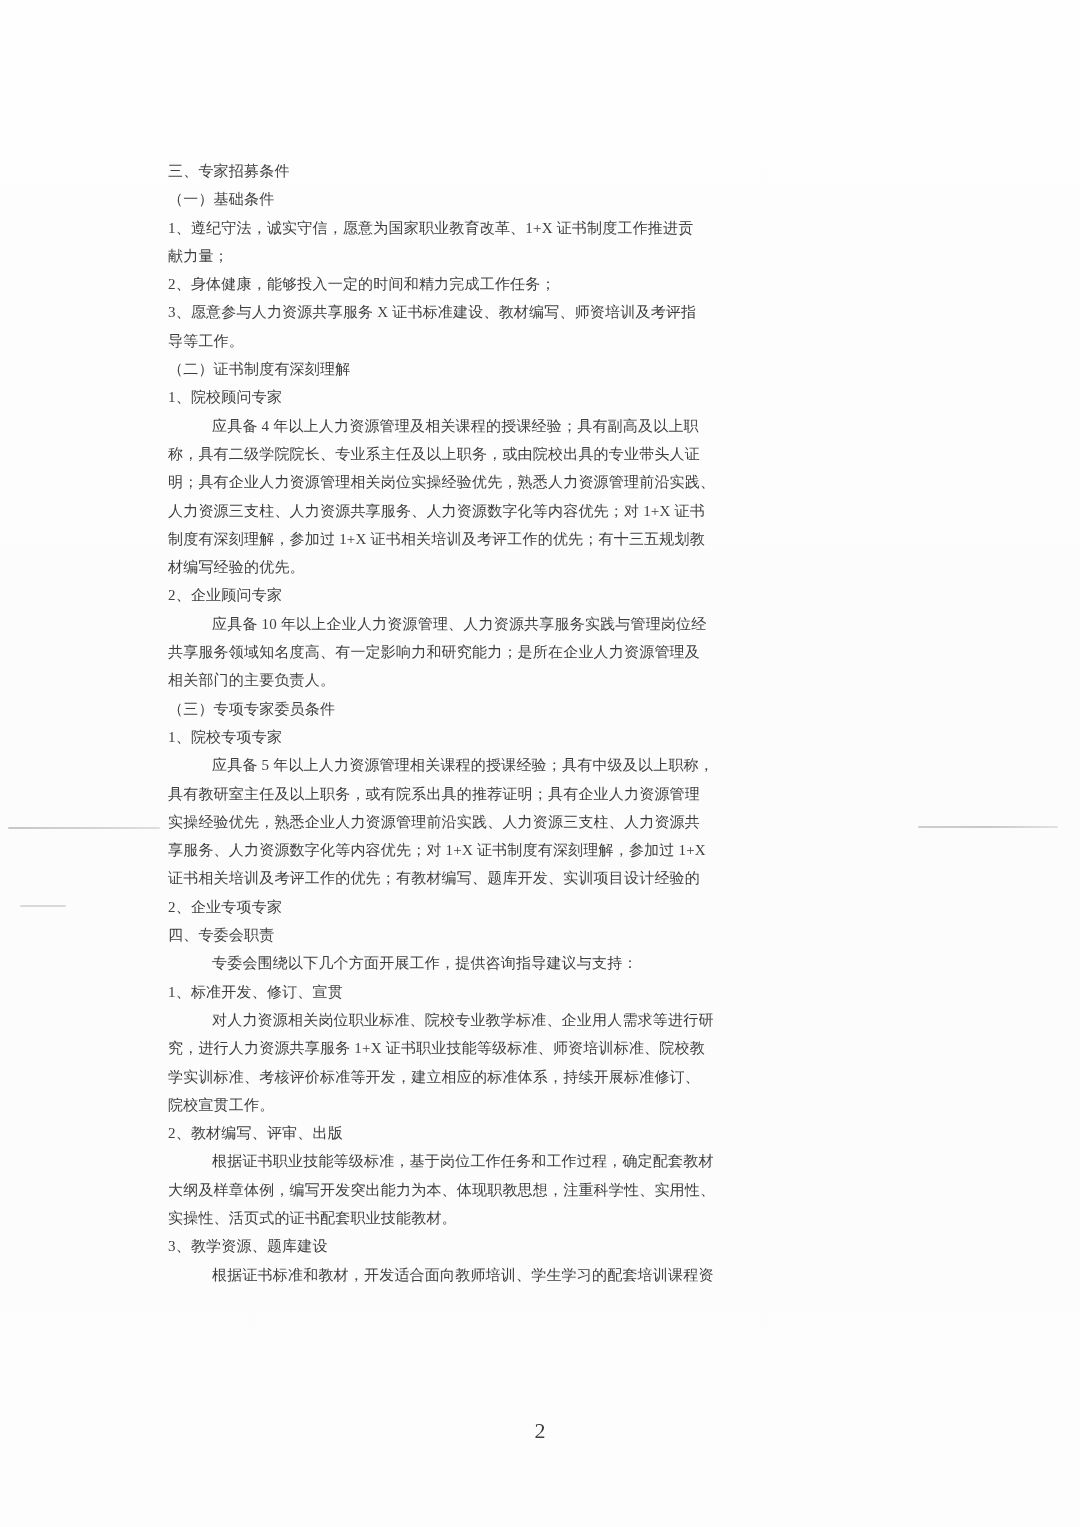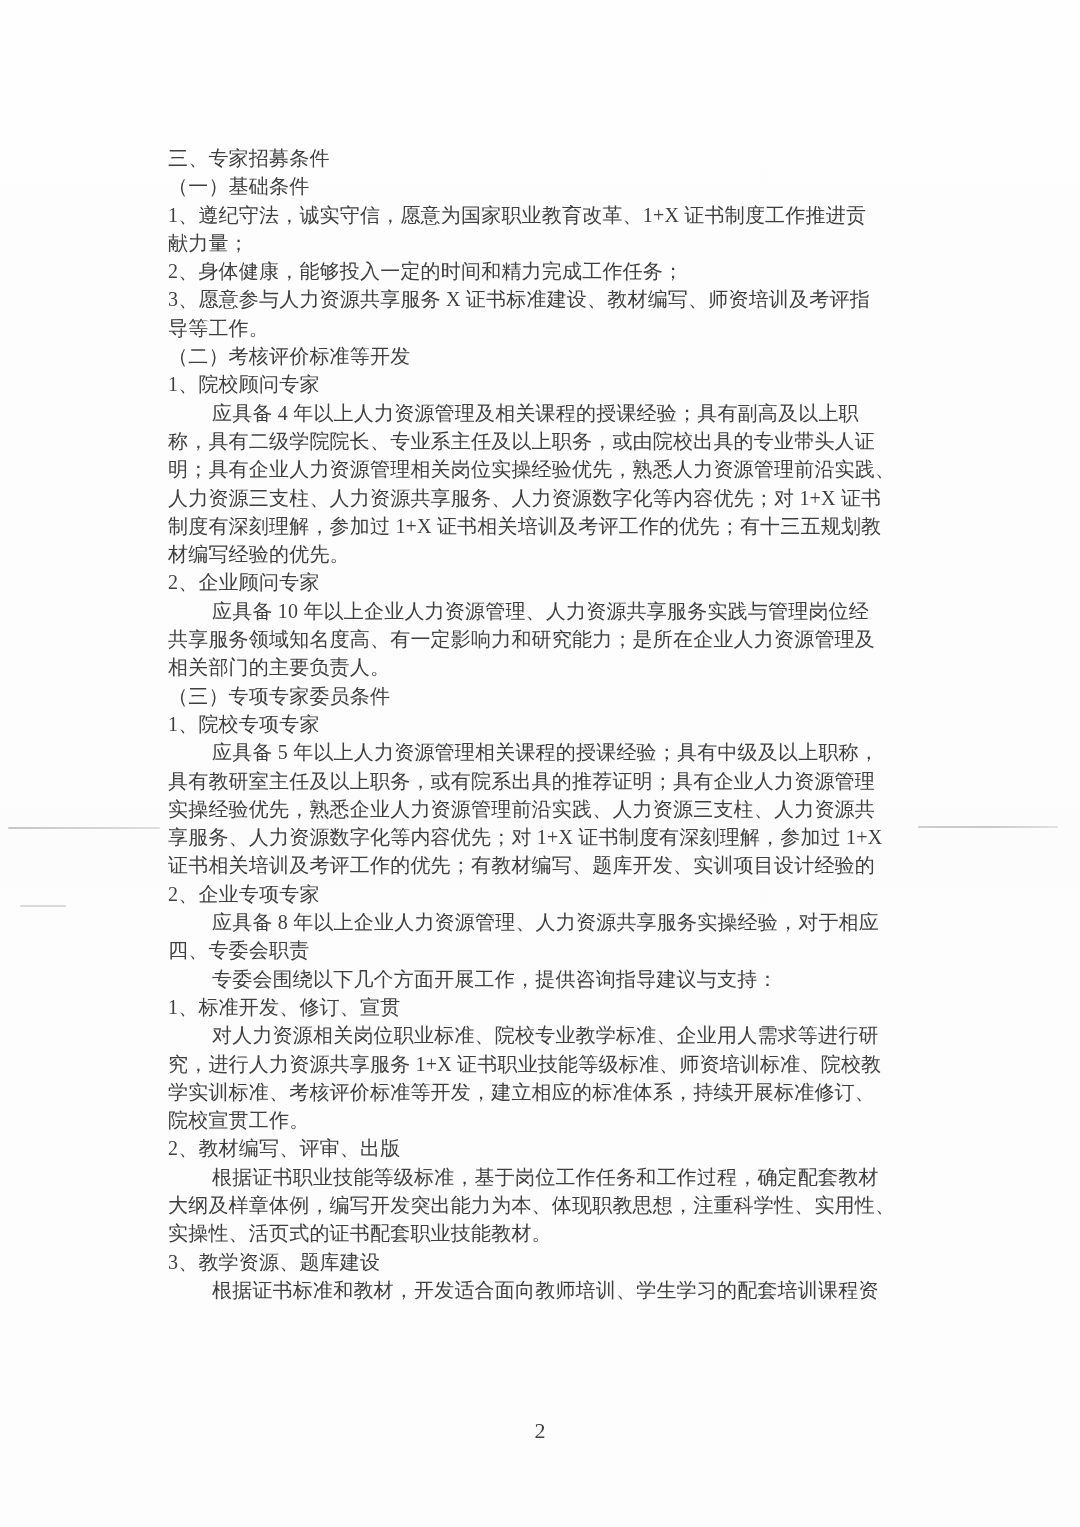--- a/index.html
+++ b/index.html
@@ -15,23 +15,23 @@
     font-family: "Liberation Serif", "DejaVu Serif", serif;
   }
   .page {
     position: absolute;
     inset: 0;
     background: linear-gradient(180deg, #fefefe 0%, #fcfcfc 55%, #fdfdfd 100%);
   }
   .doc-body {
     position: absolute;
     left: 168px;
-    top: 144px;
+    top: 157px;
     width: 744px;
-    font-size: 20px;
+    font-size: 15px;
     line-height: 28.3px;
     color: #3f3f3f;
     letter-spacing: 0.2px;
   }
   .line {
     white-space: nowrap;
     height: 28.3px;
   }
   .line.indent {
     padding-left: 44px;
@@ -74,41 +74,40 @@
 
 <div class="page">
   <div class="doc-body" id="doc-body">
       <div class="line">三、专家招募条件</div>
       <div class="line">（一）基础条件</div>
       <div class="line">1、遵纪守法，诚实守信，愿意为国家职业教育改革、1+X 证书制度工作推进贡</div>
       <div class="line">献力量；</div>
       <div class="line">2、身体健康，能够投入一定的时间和精力完成工作任务；</div>
       <div class="line">3、愿意参与人力资源共享服务 X 证书标准建设、教材编写、师资培训及考评指</div>
       <div class="line">导等工作。</div>
-      <div class="line">（二）考核评价标准等开发</div>
+      <div class="line">（二）证书制度有深刻理解</div>
       <div class="line">1、院校顾问专家</div>
       <div class="line indent">应具备 4 年以上人力资源管理及相关课程的授课经验；具有副高及以上职</div>
       <div class="line">称，具有二级学院院长、专业系主任及以上职务，或由院校出具的专业带头人证</div>
       <div class="line">明；具有企业人力资源管理相关岗位实操经验优先，熟悉人力资源管理前沿实践、</div>
       <div class="line">人力资源三支柱、人力资源共享服务、人力资源数字化等内容优先；对 1+X 证书</div>
       <div class="line">制度有深刻理解，参加过 1+X 证书相关培训及考评工作的优先；有十三五规划教</div>
       <div class="line">材编写经验的优先。</div>
       <div class="line">2、企业顾问专家</div>
       <div class="line indent">应具备 10 年以上企业人力资源管理、人力资源共享服务实践与管理岗位经</div>
       <div class="line">共享服务领域知名度高、有一定影响力和研究能力；是所在企业人力资源管理及</div>
       <div class="line">相关部门的主要负责人。</div>
       <div class="line">（三）专项专家委员条件</div>
       <div class="line">1、院校专项专家</div>
       <div class="line indent">应具备 5 年以上人力资源管理相关课程的授课经验；具有中级及以上职称，</div>
       <div class="line">具有教研室主任及以上职务，或有院系出具的推荐证明；具有企业人力资源管理</div>
       <div class="line">实操经验优先，熟悉企业人力资源管理前沿实践、人力资源三支柱、人力资源共</div>
       <div class="line">享服务、人力资源数字化等内容优先；对 1+X 证书制度有深刻理解，参加过 1+X</div>
       <div class="line">证书相关培训及考评工作的优先；有教材编写、题库开发、实训项目设计经验的</div>
       <div class="line">2、企业专项专家</div>
-      <div class="line indent">应具备 8 年以上企业人力资源管理、人力资源共享服务实操经验，对于相应</div>
       <div class="line">四、专委会职责</div>
       <div class="line indent">专委会围绕以下几个方面开展工作，提供咨询指导建议与支持：</div>
       <div class="line">1、标准开发、修订、宣贯</div>
       <div class="line indent">对人力资源相关岗位职业标准、院校专业教学标准、企业用人需求等进行研</div>
       <div class="line">究，进行人力资源共享服务 1+X 证书职业技能等级标准、师资培训标准、院校教</div>
       <div class="line">学实训标准、考核评价标准等开发，建立相应的标准体系，持续开展标准修订、</div>
       <div class="line">院校宣贯工作。</div>
       <div class="line">2、教材编写、评审、出版</div>
       <div class="line indent">根据证书职业技能等级标准，基于岗位工作任务和工作过程，确定配套教材</div>
       <div class="line">大纲及样章体例，编写开发突出能力为本、体现职教思想，注重科学性、实用性、</div>

